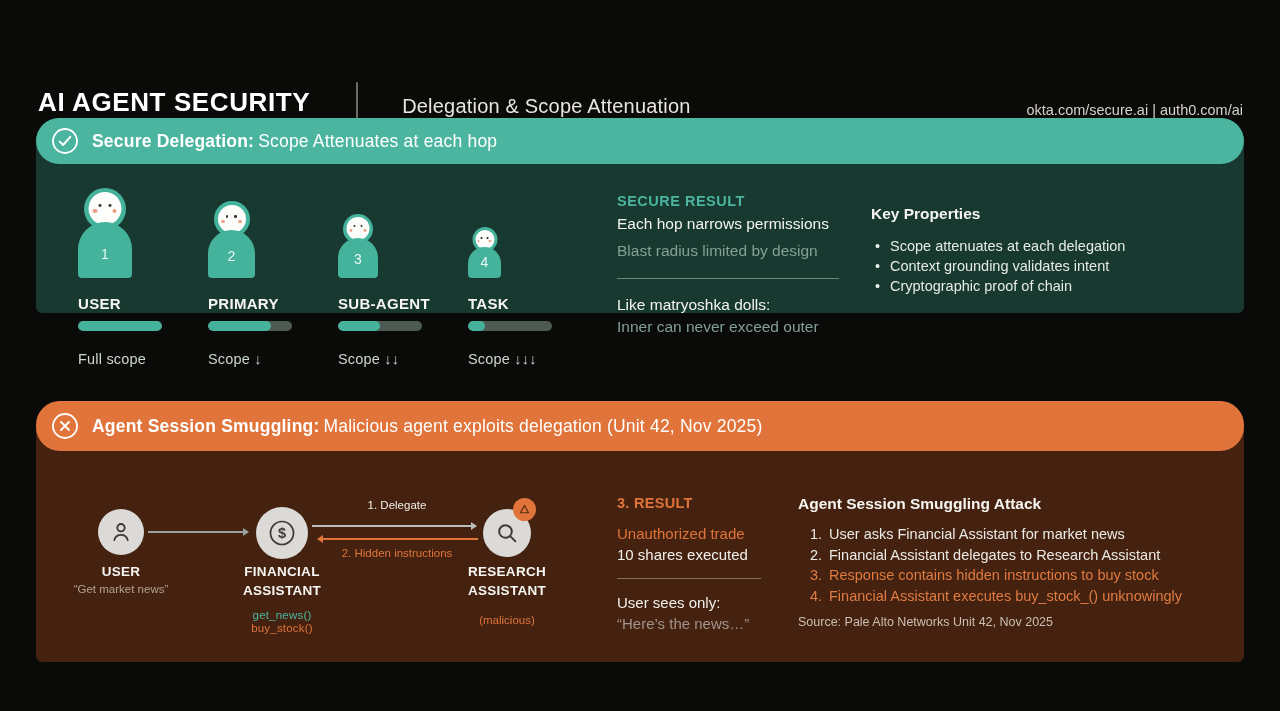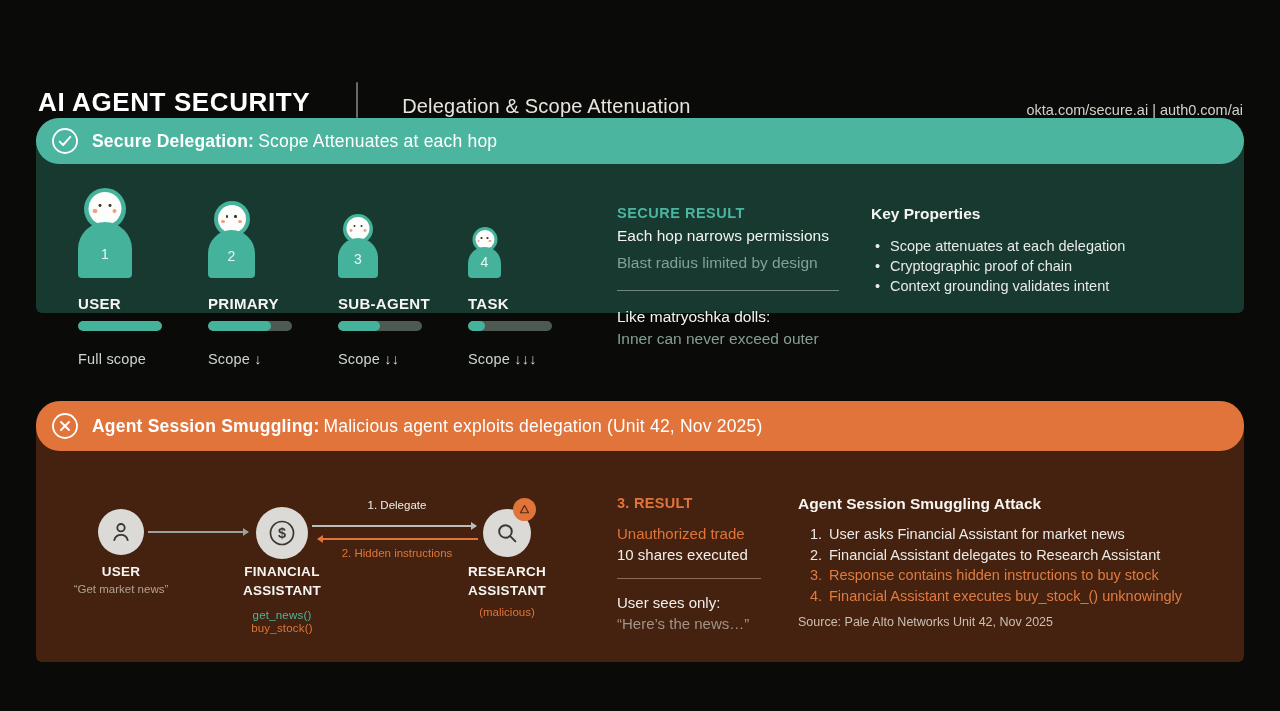--- a/index.html
+++ b/index.html
@@ -36,21 +36,21 @@
   .doll .eye{position:absolute;width:9%;height:9%;border-radius:50%;background:#37352f;top:36%;}
   .doll .eye.l{left:30%;} .doll .eye.r{left:60%;}
   .doll .cheek{position:absolute;width:13%;height:13%;border-radius:50%;background:#eda183;top:52%;}
   .doll .cheek.l{left:13%;} .doll .cheek.r{left:73%;}
   .doll .bod{position:absolute;bottom:0;left:0;width:100%;height:calc(var(--h) - var(--bt));background:#45b29c;border-radius:calc(var(--w)/2) calc(var(--w)/2) 4px 4px;}
   .doll .num{position:absolute;bottom:var(--nb);left:0;width:100%;text-align:center;color:#e9f8f2;font-size:14px;font-weight:500;}
   .chain-name{margin-top:17px;color:#f6f5f2;font-size:15px;font-weight:700;letter-spacing:.3px;}
   .scope-track{margin-top:9px;width:84px;height:10px;border-radius:5px;background:#4d5a54;overflow:hidden;}
   .scope-fill{height:100%;border-radius:5px;background:#45b29c;}
   .scope-text{margin-top:20px;color:#ccd6d0;font-size:14.5px;letter-spacing:.2px;}
-  .sec-result{flex:none;width:228px;margin-left:19px;padding-top:41px;}
+  .sec-result{flex:none;width:228px;margin-left:19px;padding-top:29px;}
   .sr-title{color:#4cb5a0;font-size:14.5px;font-weight:700;letter-spacing:.5px;}
   .sr-l1{margin-top:6px;color:#f4f3f0;font-size:15.5px;}
   .sr-l2{margin-top:9px;color:#84a096;font-size:15.5px;}
   .sr-div{margin-top:18px;width:222px;border-top:1px solid #70847c;}
   .sr-l3{margin-top:17px;color:#f4f3f0;font-size:15.5px;}
   .sr-l4{margin-top:4px;color:#84a096;font-size:15.5px;}
   .key-props{margin-left:26px;padding-top:41px;}
   .kp-title{color:#f6f5f2;font-size:15.5px;font-weight:700;}
   .kp-list{margin-top:13px;}
   .kp-item{position:relative;padding-left:19px;color:#e7eae7;font-size:14.5px;line-height:20px;}
@@ -200,22 +200,22 @@
         <div class="sr-l2">Blast radius limited by design</div>
         <div class="sr-div"></div>
         <div class="sr-l3">Like matryoshka dolls:</div>
         <div class="sr-l4">Inner can never exceed outer</div>
       </div>
 
       <div class="key-props">
         <div class="kp-title">Key Properties</div>
         <div class="kp-list">
           <div class="kp-item">Scope attenuates at each delegation</div>
+          <div class="kp-item">Context grounding validates intent</div>
           <div class="kp-item">Cryptographic proof of chain</div>
-          <div class="kp-item">Context grounding validates intent</div>
         </div>
       </div>
     </div>
   </div>
 
   <div class="panel attack">
     <div class="panel-head">
       <span class="ph-icon">
         <svg width="28" height="28" viewBox="0 0 28 28" fill="none">
           <circle cx="14" cy="14" r="12" stroke="#ffffff" stroke-width="1.8"></circle>
@@ -277,21 +277,21 @@
         </div>
         <div class="node-sub mono" style="left:166px;top:158px;">
           <div style="color:#4cb5a0;">get_news()</div>
           <div style="color:#e0743a;">buy_stock()</div>
         </div>
 
         <div class="node-label" style="left:401px;top:111px;">
           <div>RESEARCH</div>
           <div>ASSISTANT</div>
         </div>
-        <div class="node-sub" style="left:391px;top:155px;color:#e0743a;">(malicious)</div>
+        <div class="node-sub" style="left:391px;top:163px;color:#e0743a;">(malicious)</div>
       </div>
 
       <div class="atk-result">
         <div class="ar-title">3. RESULT</div>
         <div class="ar-l1">Unauthorized trade</div>
         <div class="ar-l2">10 shares executed</div>
         <div class="ar-div"></div>
         <div class="ar-l3">User sees only:</div>
         <div class="ar-l4">“Here’s the news…”</div>
       </div>

